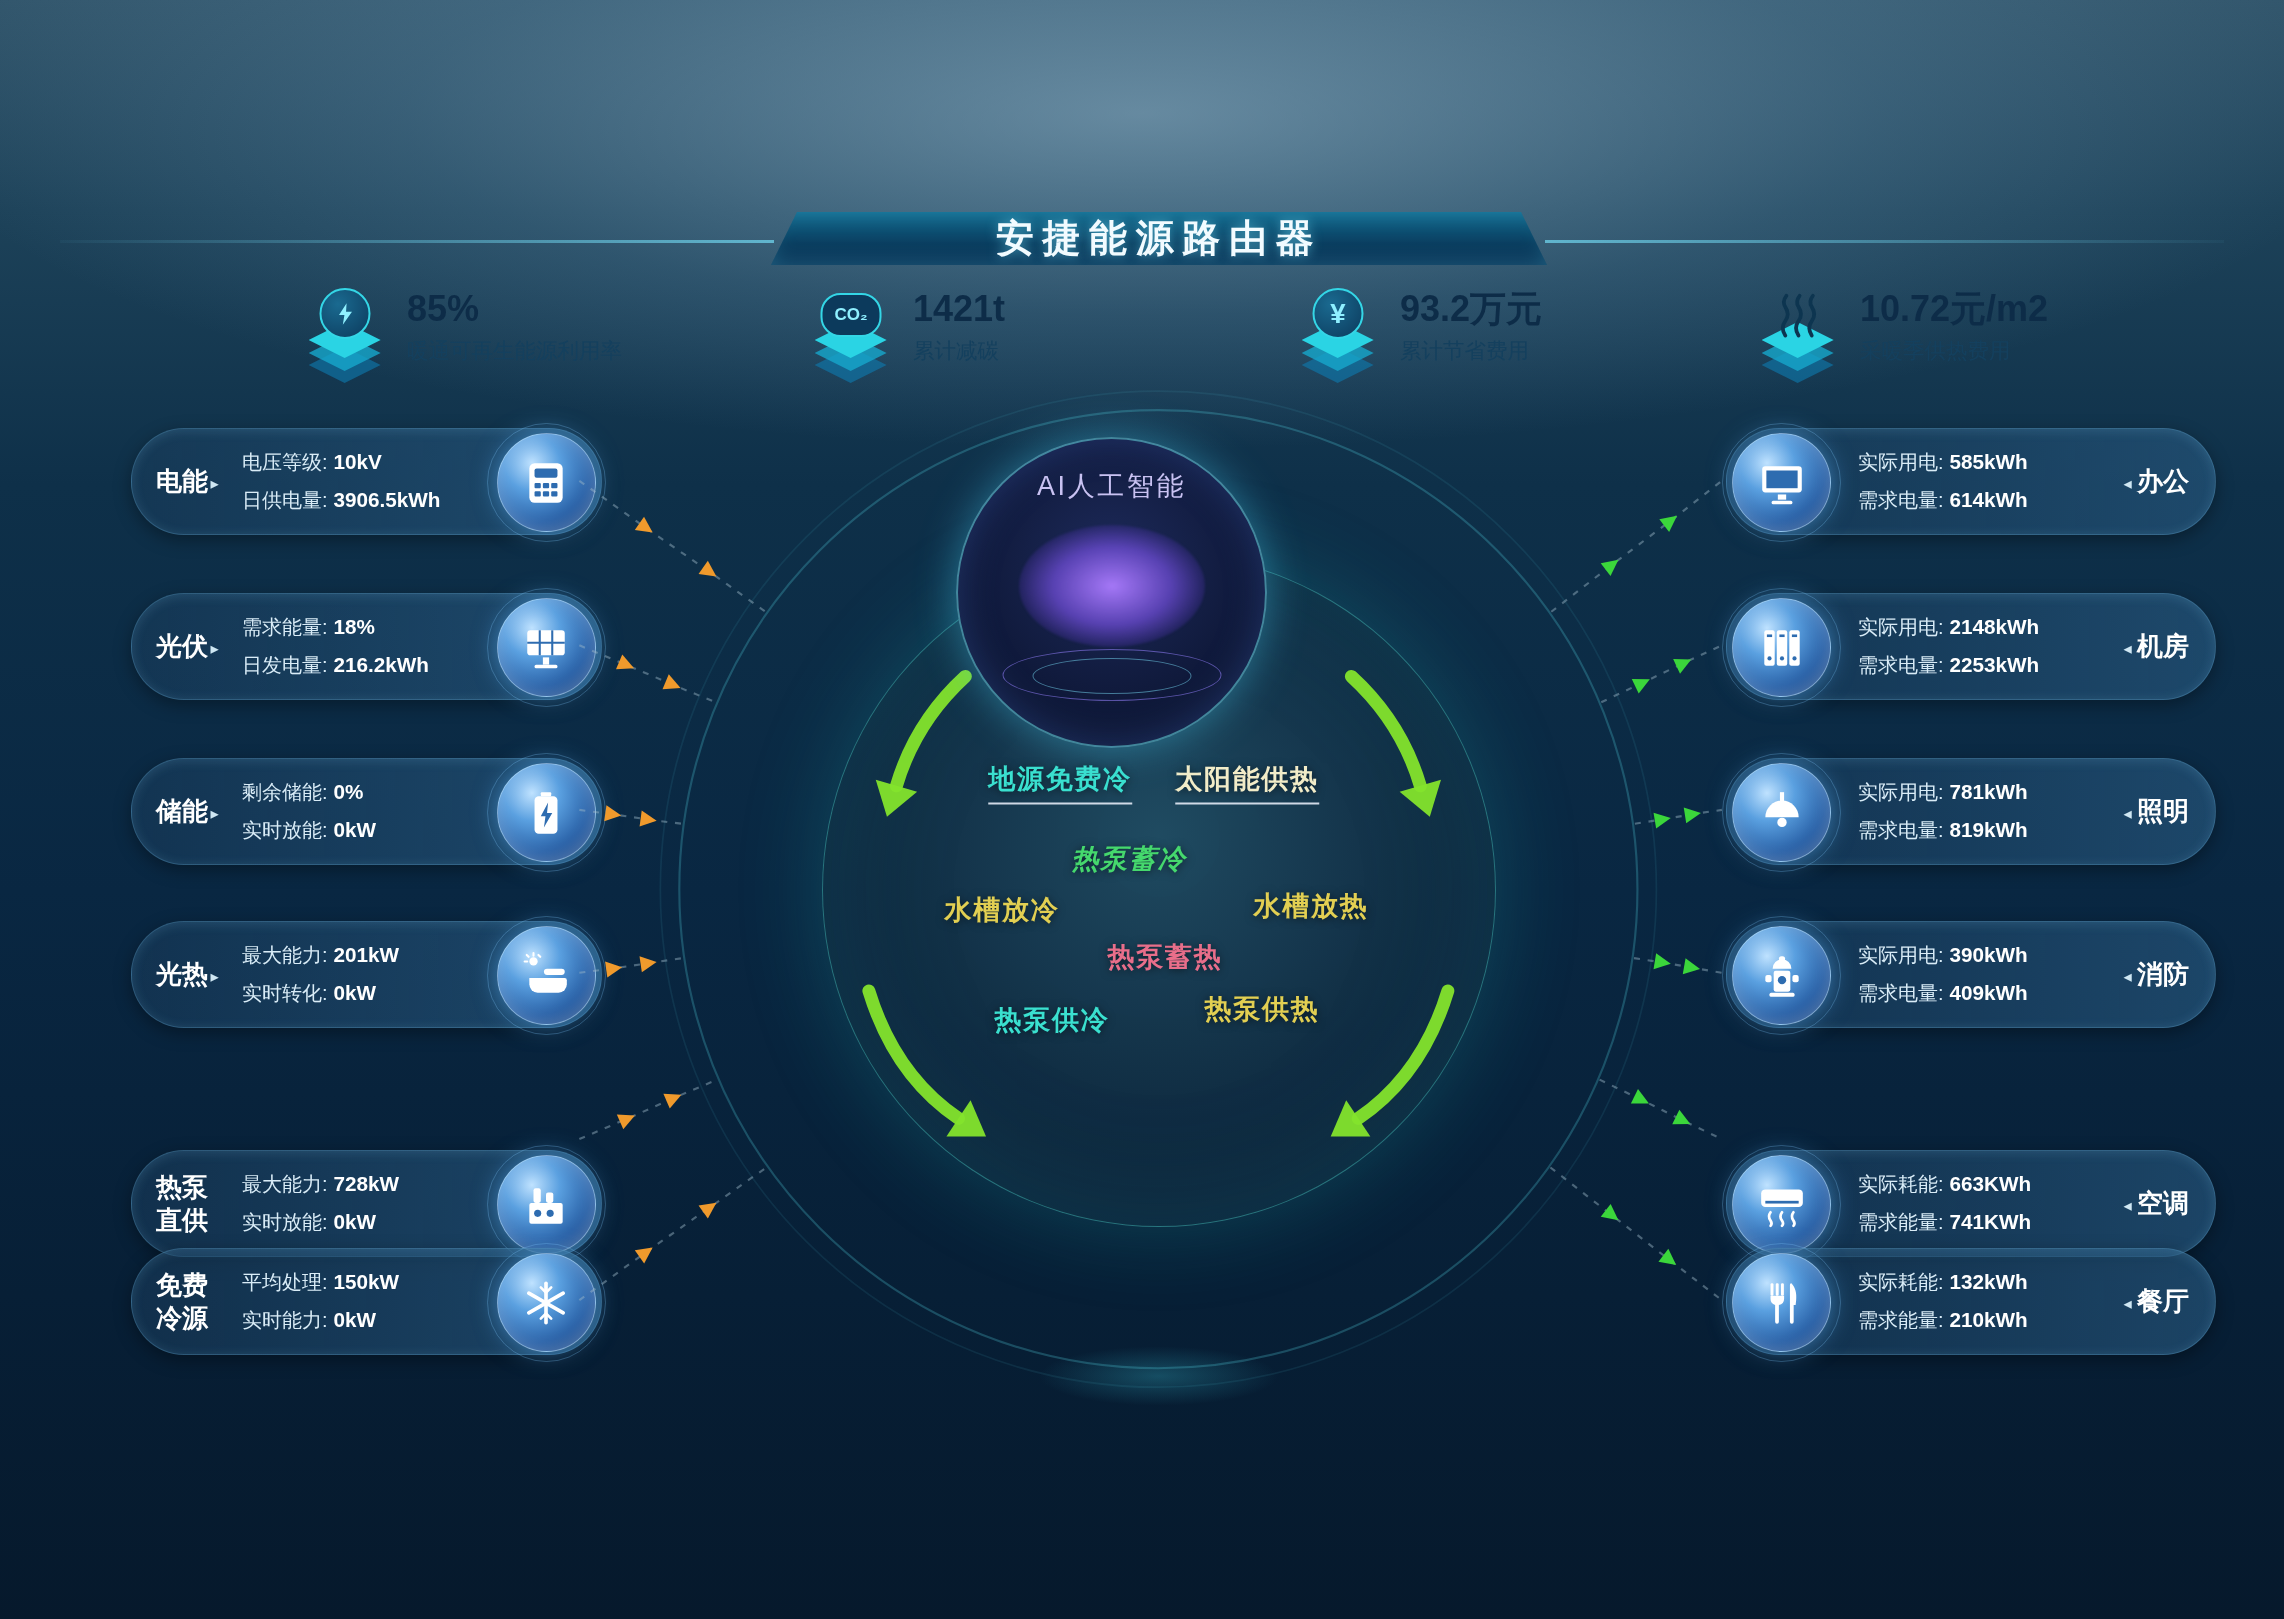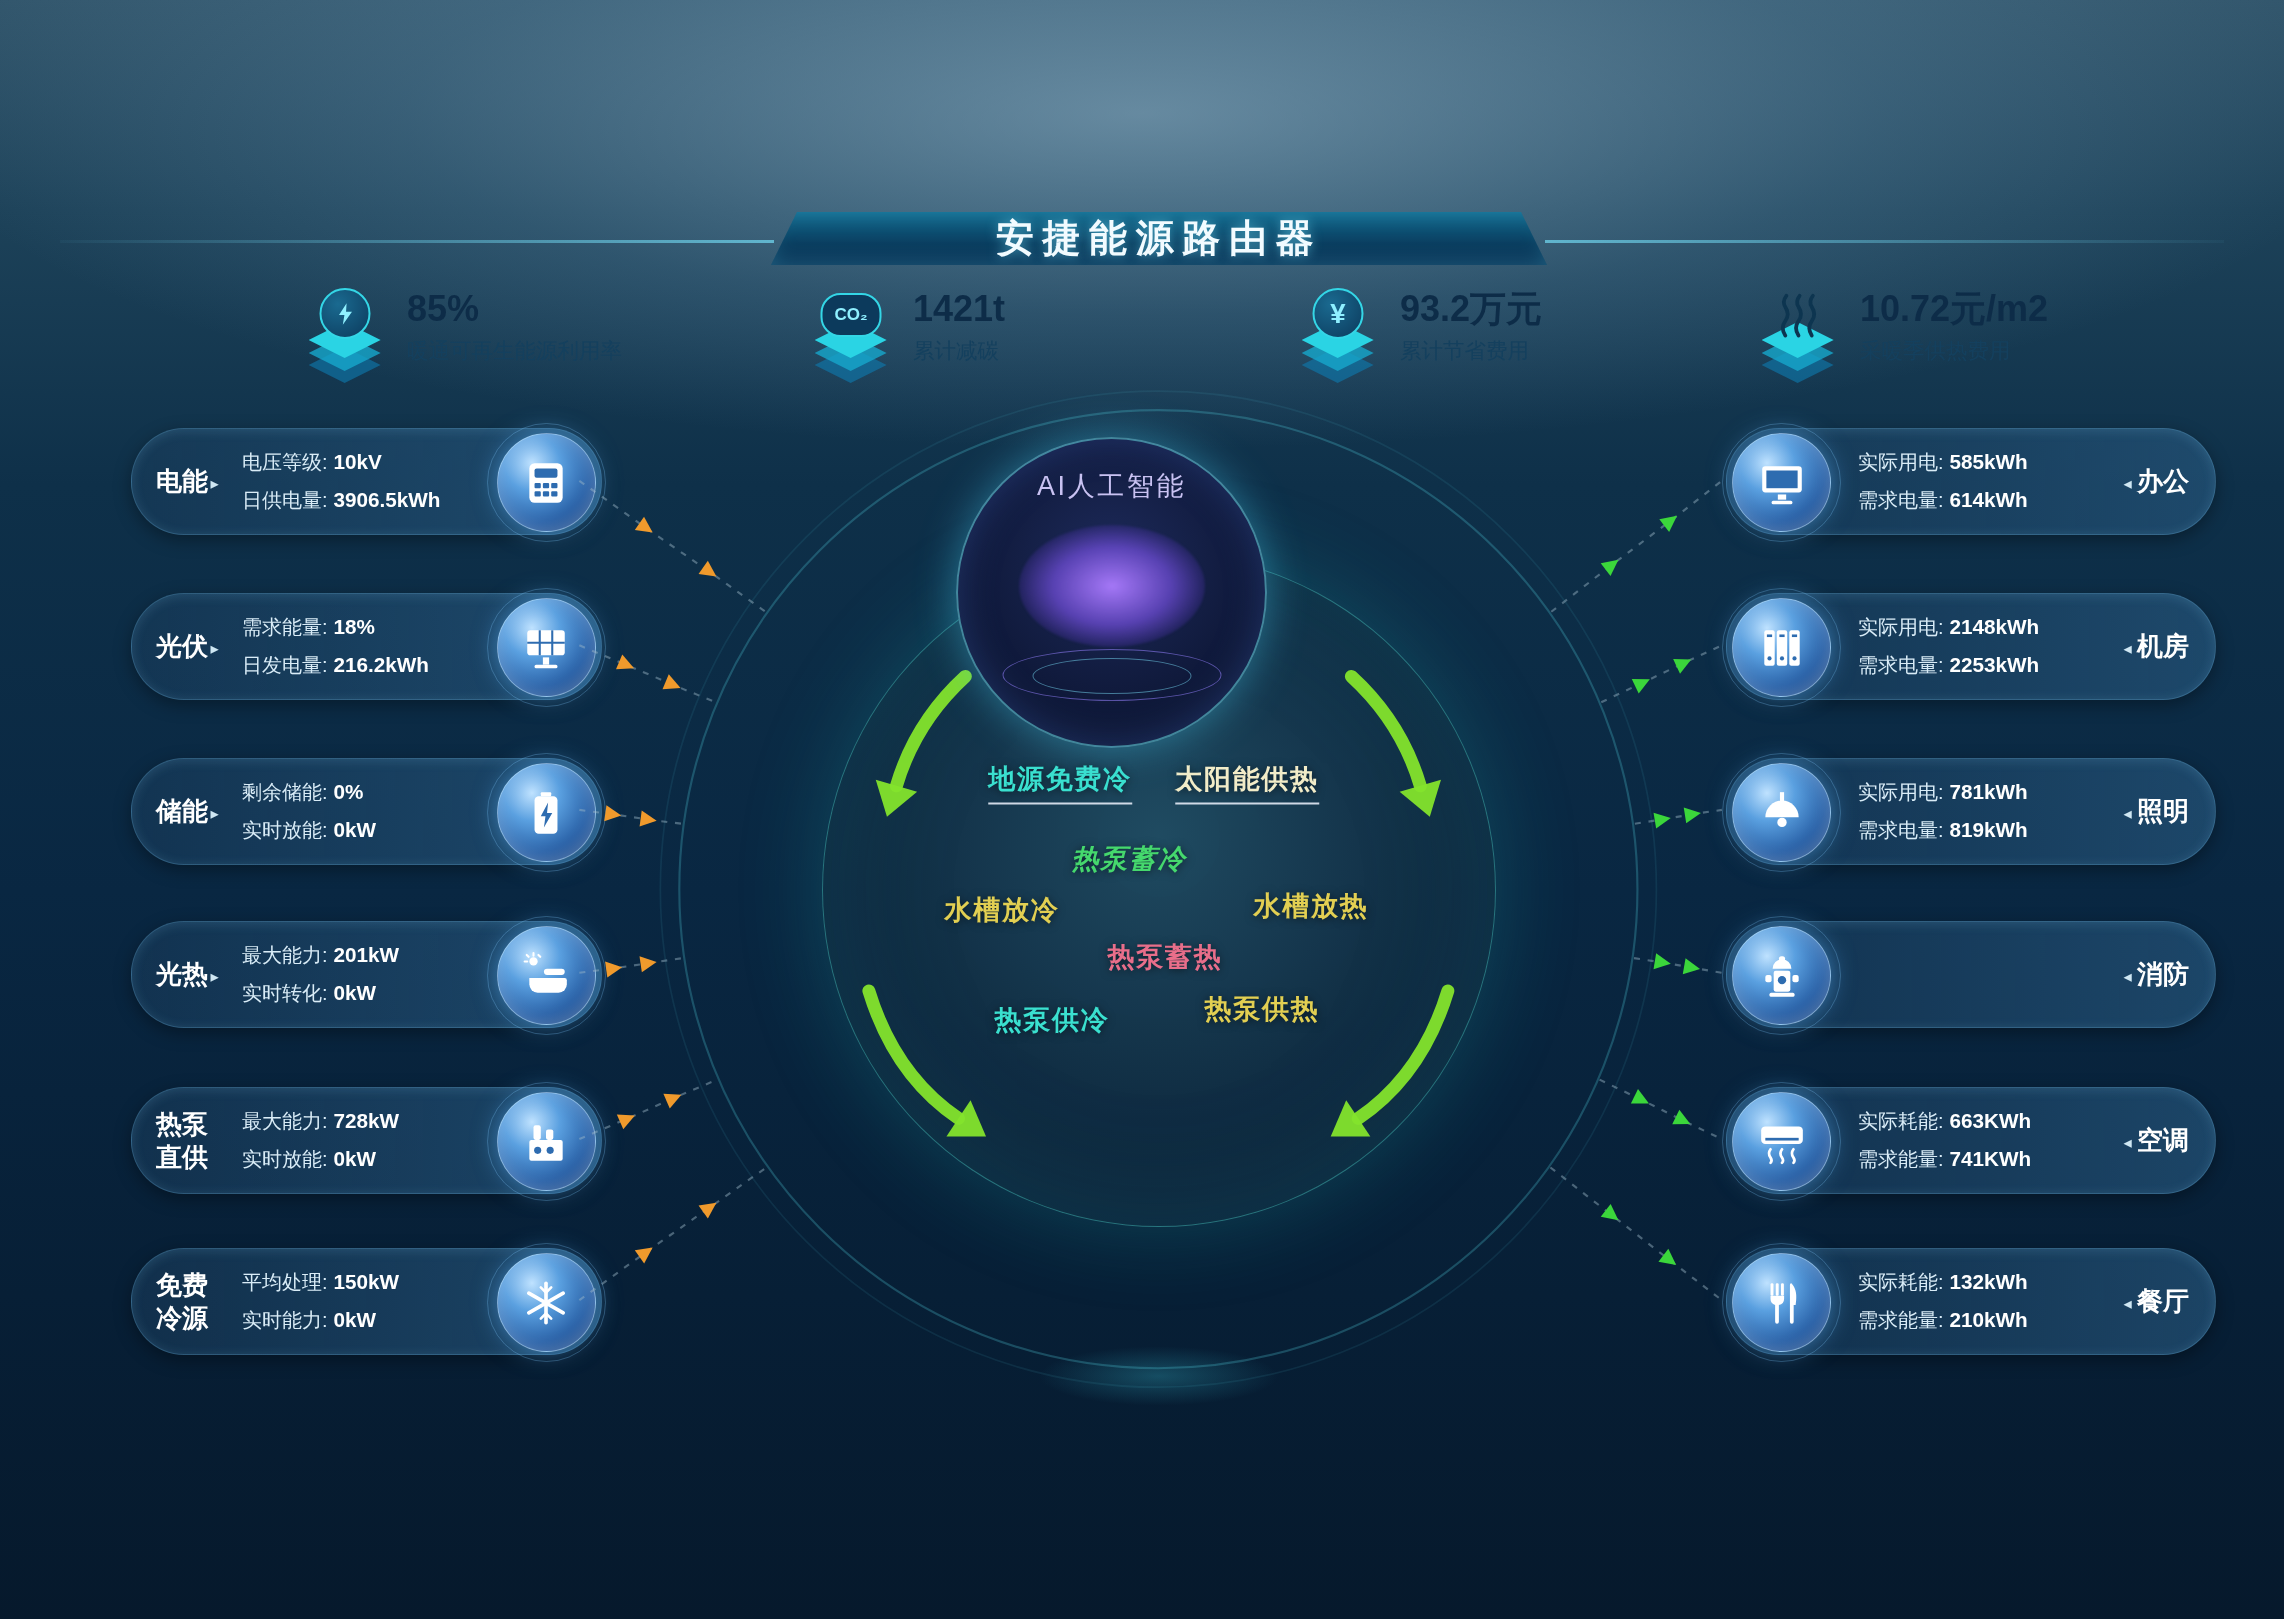--- a/index.html
+++ b/index.html
@@ -39,21 +39,21 @@
   .chip.cloud{width:57px;height:40px;border-radius:20px;background:#0c3a5c;border:2.6px solid #34d6e6;font-size:17px;top:5.2px;}
   .chip.yen{font-size:27.6px;}
   .chip.waves{width:60px;height:50px;}
   
   .pill{position:absolute;height:105px;border-radius:53px;display:flex;align-items:center;
     background:linear-gradient(90deg,rgba(26,62,94,0.55),rgba(38,86,124,0.68));
     border:0.9px solid rgba(120,190,230,0.28);
     box-shadow:inset 0 1.7px 12px rgba(140,220,255,0.16), 0 5.2px 17px rgba(0,0,0,0.35);}
   .pill.left{left:131px;width:445px;padding-left:24px;}
   .pill.right{left:1726px;width:488px;}
-  .row0{top:428px}.row1{top:593px}.row2{top:758px}.row3{top:921px}.row4{top:1087px}.row5{top:1248px}
+  .row0{top:428px}.row1{top:593px}.row2{top:758px}.row3{top:921px}.row4{top:1150px}.row5{top:1248px}
   .pill .name{font-size:26px;font-weight:bold;color:#ffffff;width:74px;line-height:1.25;flex-shrink:0;}
   .pill .name .tri{font-size:16.4px;color:#cfe7f3;margin-left:2.6px;vertical-align:1.7px;}
   .pill .lines{display:flex;flex-direction:column;gap:10.3px;}
   .pill.left .lines{margin-left:12px;width:250px;}
   .pill.right .lines{margin-left:131px;width:259px;}
   .pill .line{font-size:20px;color:#d9ecf7;white-space:nowrap;}
   .pill .line .v{font-weight:bold;color:#ffffff;margin-left:6px;font-size:20.7px;}
   .pill.right .name{position:absolute;right:26px;width:auto;white-space:nowrap;}
   .pill.right .name .tri{margin:0 5.2px 0 0;vertical-align:1.7px;}
   .badge{position:absolute;width:97px;height:97px;border-radius:50%;top:4.3px;
@@ -423,20 +423,24 @@
             <path d="M15 17 a9 9 0 0 1 18 0 z"></path>
             <rect x="21" y="5" width="6" height="5" rx="2.5"></rect>
             <rect x="16" y="19" width="16" height="20" rx="2"></rect>
             <rect x="8" y="23" width="6" height="7" rx="2"></rect>
             <rect x="34" y="23" width="6" height="7" rx="2"></rect>
             <rect x="12" y="40" width="24" height="4" rx="1.5"></rect>
           </g>
           <circle cx="24" cy="28" r="4" fill="#2e6cb0"></circle>
         </svg>
     </div>
+    <div class="lines">
+      <div class="line"><span class="k">实际用电:</span><span class="v">390kWh</span></div>
+      <div class="line"><span class="k">需求电量:</span><span class="v">409kWh</span></div>
+    </div>
     <div class="name"><span class="tri">◂</span><span>消防</span></div>
   </div>
 
   <div class="pill right row4">
     <div class="badge">
       <svg viewBox="0 0 48 48" width="50">
           <rect x="4" y="9" width="40" height="17" rx="4" fill="#fff"></rect>
           <rect x="8" y="20" width="32" height="2.6" fill="#2e6cb0"></rect>
           <g stroke="#fff" stroke-width="2.6" fill="none" stroke-linecap="round">
             <path d="M13 31 q-3 4 0 8 q2 3 0 5"></path>

